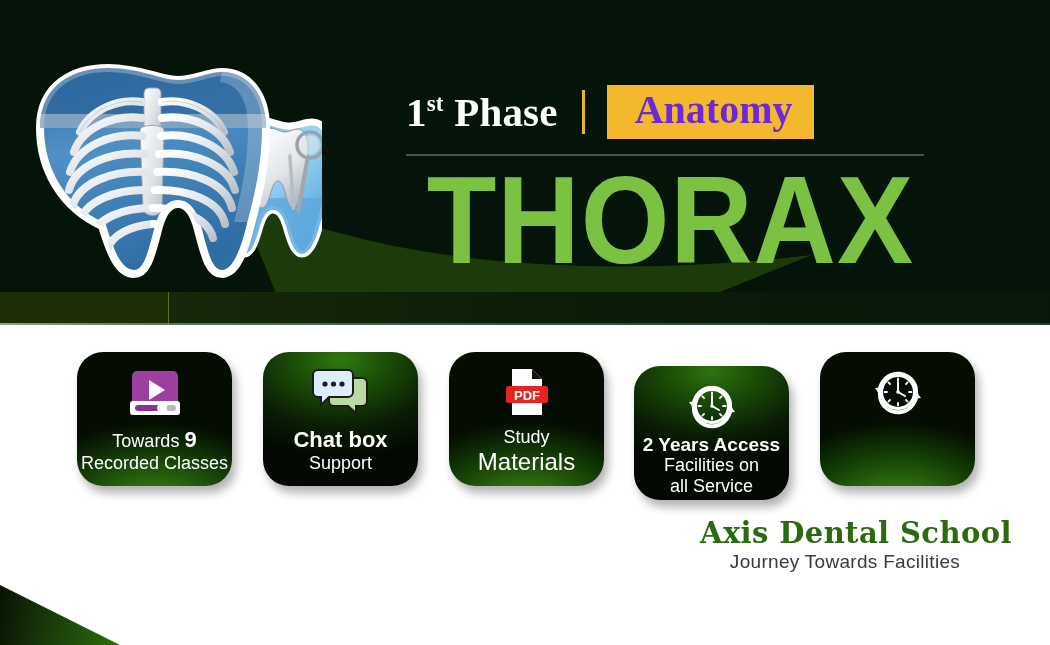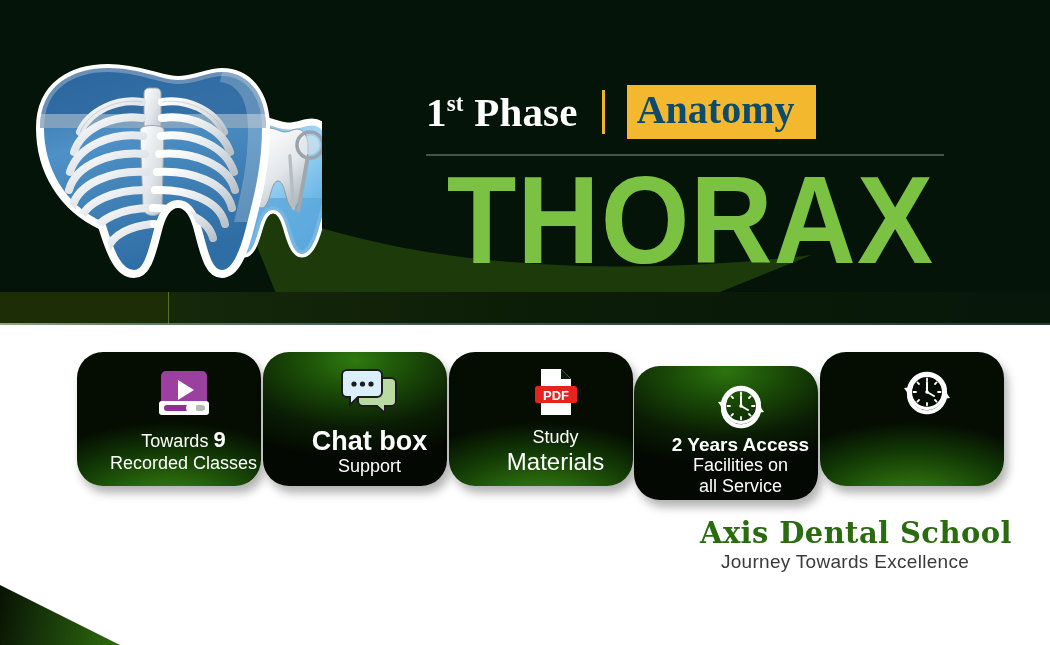--- a/index.html
+++ b/index.html
@@ -55,36 +55,36 @@
   .hdr-hairline{
     position:absolute;left:0;bottom:0;width:1050px;height:2px;
     background:linear-gradient(90deg,#b9cfa4 0%,#7a9a86 12%,#4d6d66 40%,#2c4a46 100%);
     opacity:.75;
   }
 
   
   .teeth{position:absolute;left:22px;top:58px;width:300px;height:240px;}
 
   
-  .hdr-text{position:absolute;left:426px;top:80px;width:520px;}
+  .hdr-text{position:absolute;left:406px;top:80px;width:520px;}
   .phase-row{display:flex;align-items:center;height:64px;}
   .phase-label{
     font-family:"Liberation Serif", serif;
     font-weight:bold;font-size:41px;color:#ffffff;
     letter-spacing:.2px;white-space:nowrap;
   }
   .phase-label .sup{font-size:23px;vertical-align:super;line-height:0;}
   .phase-sep{
     width:3px;height:44px;background:#f0b429;margin:0 22px 0 24px;flex:none;
   }
   .anatomy-badge{
-    background:#f3b82e;color:#0c4a6e;
+    background:#f3b82e;color:#6d28d9;
     font-family:"Liberation Serif", serif;
     font-weight:bold;font-size:40px;
-    padding:5px 22px 9px 10px;
+    padding:5px 22px 9px 28px;
     line-height:1;white-space:nowrap;
   }
   .hdr-divider{
     margin-top:10px;width:518px;height:2px;
     background:#4c6159;opacity:.85;
   }
   .thorax{
     margin-top:2px;
     font-family:"Liberation Sans Narrow","Liberation Sans", sans-serif;
     font-weight:bold;
@@ -103,21 +103,20 @@
     position:absolute;left:0;top:352px;width:1050px;height:140px;
   }
   .card{
     position:absolute;top:0;width:155px;height:134px;
     border-radius:26px;
     background:
       radial-gradient(ellipse 105% 78% at 50% 118%, #3f8a15 0%, #2c6a0d 26%, #123a05 56%, #050d02 84%);
     box-shadow:4px 7px 10px rgba(0,0,0,.30);
     display:flex;flex-direction:column;align-items:center;
     overflow:hidden;
-    padding-left:29px;
   }
   .card .ico{height:56px;display:flex;align-items:center;justify-content:center;margin-top:12px;}
   .card .txt{
     flex:1;display:flex;flex-direction:column;align-items:center;justify-content:center;
     color:#ffffff;text-align:center;line-height:1.13;width:100%;padding-bottom:4px;
   }
   .t-l1{font-size:18px;font-weight:normal;}
   .t-l2{font-size:18px;font-weight:normal;}
   .b{font-weight:bold;}
   .l1-big{font-size:22px;}
@@ -314,21 +313,21 @@
       <div class="ico">
         <svg width="62" height="48" viewBox="0 0 62 48">
           <path d="M24 10 h28 a5 5 0 0 1 5 5 v18 a5 5 0 0 1 -5 5 h-6 l0 7 l-8 -7 h-14 a5 5 0 0 1 -5 -5 v-18 a5 5 0 0 1 5 -5 z" fill="#b9dba2" stroke="#1c1c1c" stroke-width="2"></path>
           <path d="M8 2 h30 a5 5 0 0 1 5 5 v17 a5 5 0 0 1 -5 5 h-19 l-8 8 l0 -8 h-3 a5 5 0 0 1 -5 -5 v-17 a5 5 0 0 1 5 -5 z" fill="#dbeefb" stroke="#1c1c1c" stroke-width="2"></path>
           <circle cx="15" cy="16" r="2.6" fill="#1c1c1c"></circle>
           <circle cx="23.5" cy="16" r="2.6" fill="#1c1c1c"></circle>
           <circle cx="32" cy="16" r="2.6" fill="#1c1c1c"></circle>
         </svg>
       </div>
       <div class="txt">
-        <div class="t-l1 b" style="font-size:27px">Chat box</div>
+        <div class="t-l1 b" style="font-size:22px">Chat box</div>
         <div class="t-l2">Support</div>
       </div>
     </div>
 
     <div class="card c3">
       <div class="ico">
         <svg width="42" height="50" viewBox="0 0 42 50">
           <path d="M6 2 h20 l10 10 v36 h-30 z" fill="#ffffff"></path>
           <path d="M26 2 l10 10 h-10 z" fill="#0a1a06"></path>
           <rect x="0" y="19" width="42" height="17" rx="2.5" fill="#e52421"></rect>
@@ -392,20 +391,20 @@
           <line x1="26" y1="25" x2="26" y2="15.5" stroke="#ffffff" stroke-width="2" stroke-linecap="round"></line>
           <line x1="26" y1="25" x2="33" y2="29" stroke="#ffffff" stroke-width="2" stroke-linecap="round"></line>
           <circle cx="26" cy="25" r="1.8" fill="#ffffff"></circle>
         </svg>
       </div>
     </div>
   </div>
 
   <div class="logo">
     <div class="logo-name">Axis Dental School</div>
-    <div class="logo-tag">Journey Towards Excellence</div>
+    <div class="logo-tag">Journey Towards Facilities</div>
   </div>
 
   <div class="corner-wrap">
     <div class="corner-tri"></div>
   </div>
 
 </div>
 
 </body></html>

